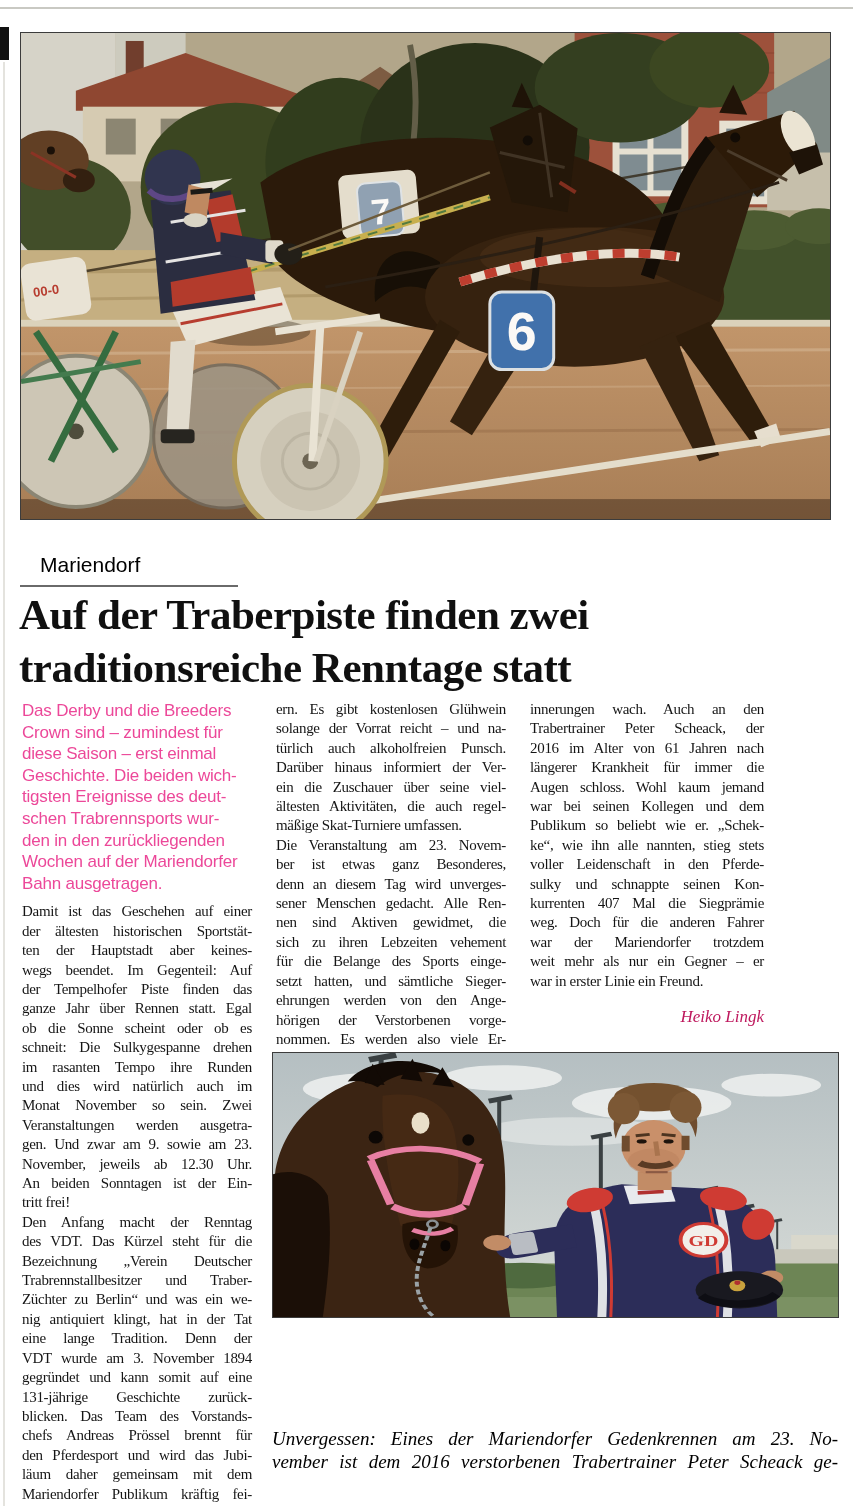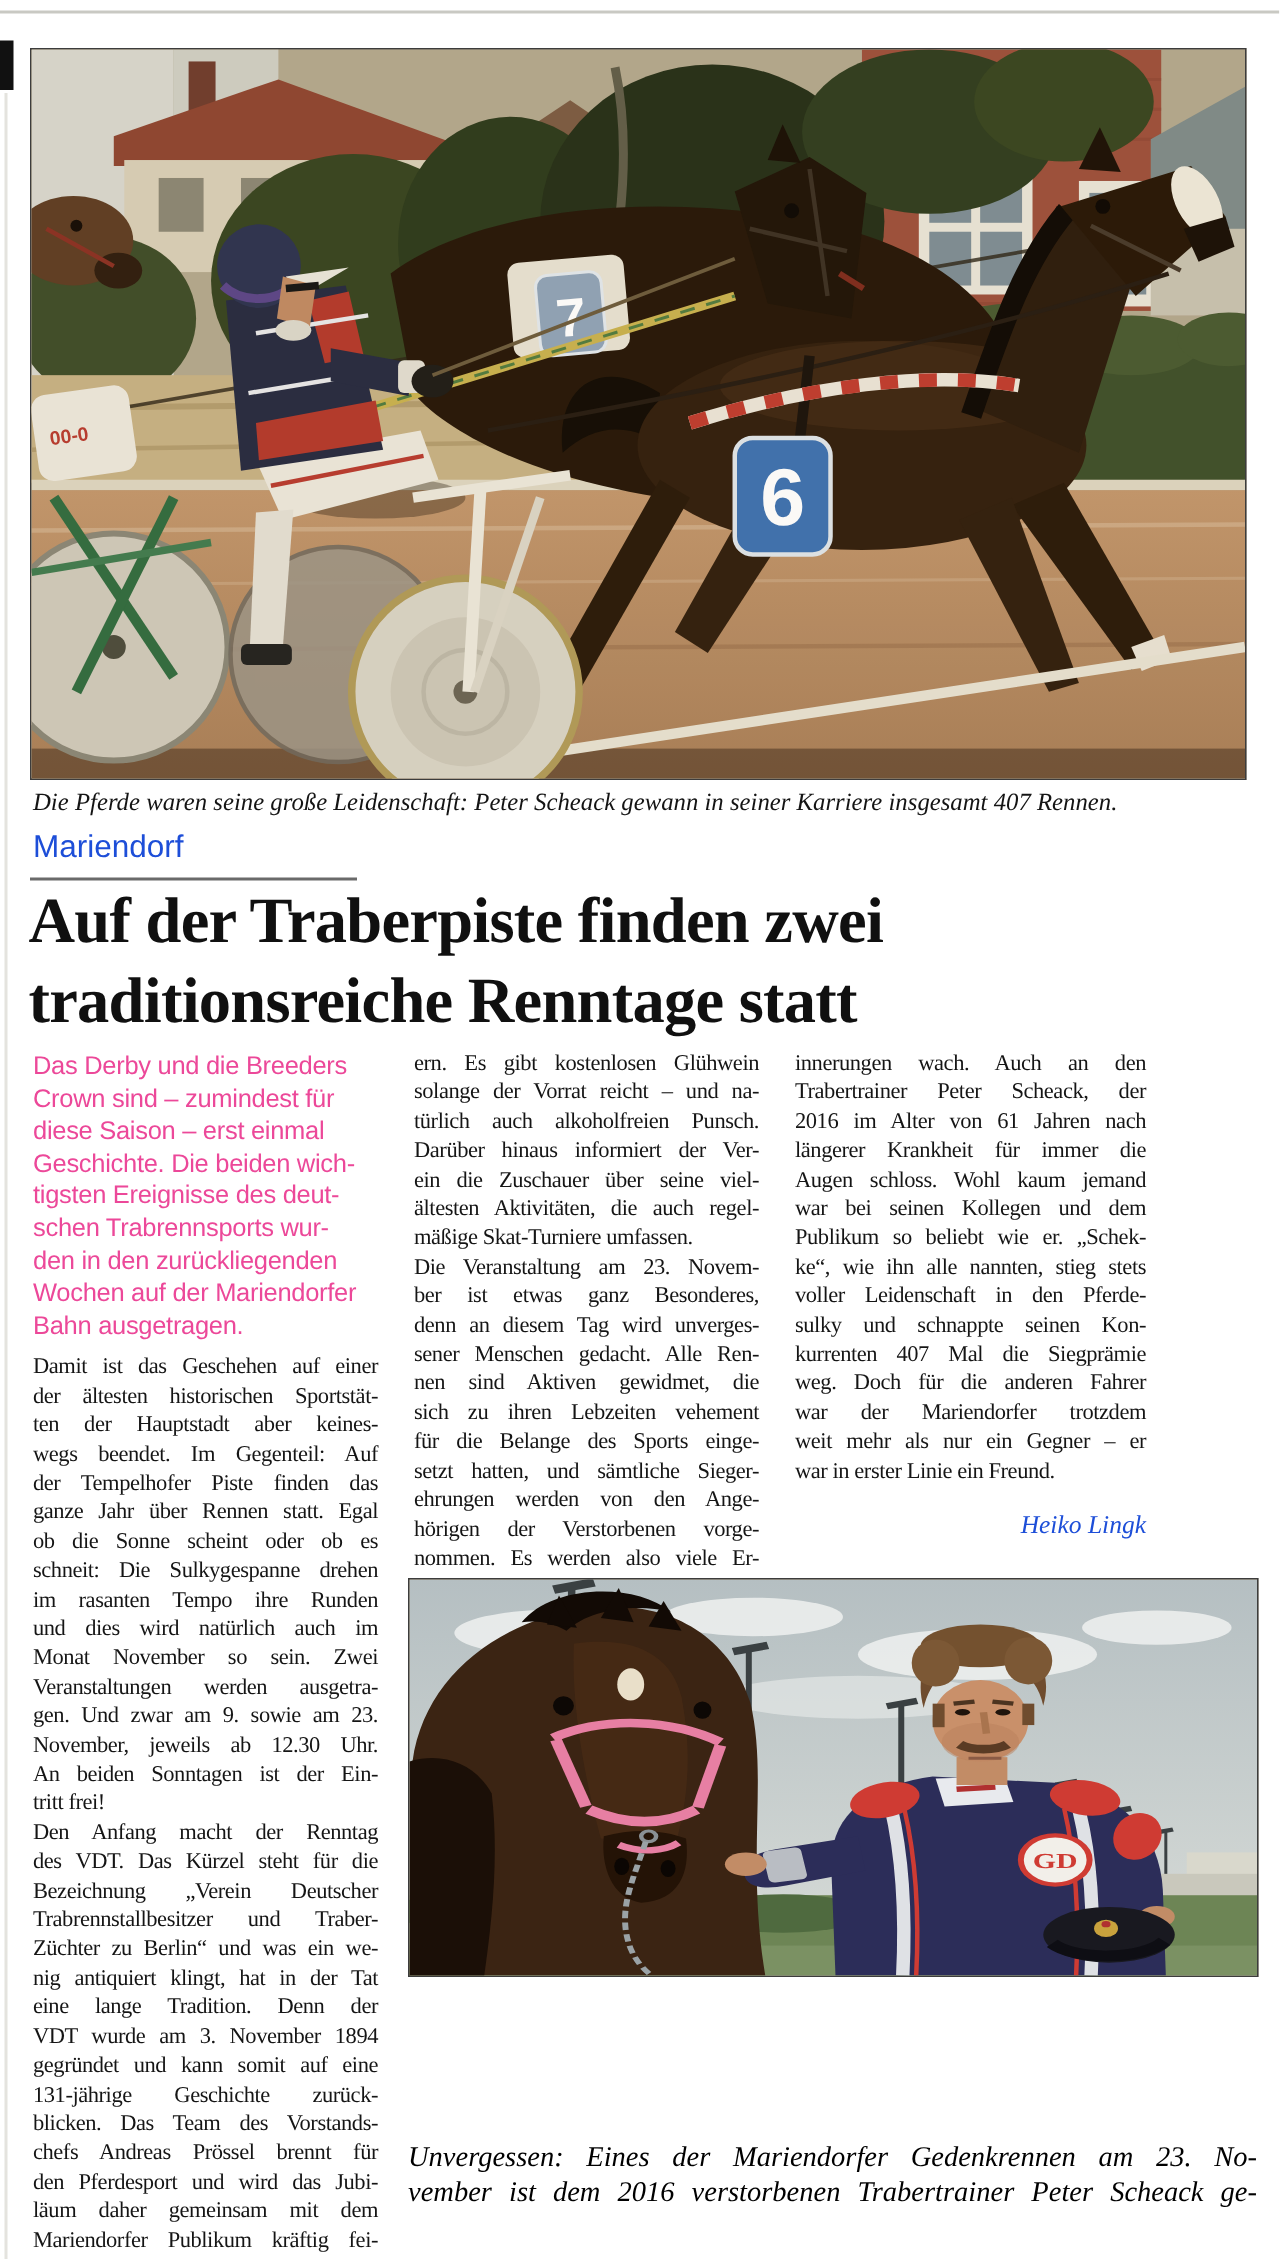--- a/index.html
+++ b/index.html
@@ -10,39 +10,39 @@
   .edge-line{position:absolute;left:3px;top:62px;width:2px;height:1444px;background:#e4e3de;}
 
   figure{margin:0;}
   .photo{position:absolute;border:1px solid #3c3c3c;box-sizing:border-box;background:#b3a88e;}
   .photo svg{display:block;width:100%;height:100%;}
   .photo1{left:20px;top:32px;width:811px;height:488px;}
   .photo2{left:272px;top:1052px;width:567px;height:266px;}
 
   .caption1{position:absolute;left:22px;top:525px;width:806px;
             font-style:italic;font-size:16.5px;white-space:nowrap;color:#141414;}
-  .kicker{position:absolute;left:22px;top:553px;
-          font-family:"Liberation Sans", sans-serif;font-size:21px;color:#1d4ed8;}
+  .kicker{position:absolute;left:40px;top:553px;
+          font-family:"Liberation Sans", sans-serif;font-size:21px;color:#000000;}
   .kicker-rule{position:absolute;left:20px;top:585px;width:218px;height:2px;background:#6a6a6a;}
   .headline{position:absolute;left:19px;top:588px;width:720px;margin:0;
             font-size:43px;line-height:53px;font-weight:700;letter-spacing:-0.5px;
             color:#101010;white-space:pre-line;}
 
   .col{position:absolute;top:700px;}
   .col1{left:22px;width:230px;}
   .col2{left:276px;width:230px;}
   .col3{left:530px;width:234px;}
 
   .lead{font-family:"Liberation Sans", sans-serif;font-size:17px;line-height:21.6px;
         letter-spacing:-0.2px;color:#ec4899;white-space:pre-line;margin-bottom:8px;}
   .bodytext{font-size:15px;line-height:19.4px;letter-spacing:-0.3px;color:#151515;hyphens:none;}
   .para{margin:0;}
   .jline{text-align:justify;text-align-last:justify;}
   .jline-end{text-align-last:left;}
-  .byline{margin-top:16px;text-align:right;font-style:italic;font-size:17px;color:#1d4ed8;}
+  .byline{margin-top:16px;text-align:right;font-style:italic;font-size:17px;color:#be185d;}
 
   .caption2{position:absolute;left:272px;top:1428px;width:566px;
             font-style:italic;font-size:19px;line-height:22.5px;color:#000000;}
   .cap-last{display:flex;justify-content:space-between;margin-top:44px;}
 </style>
 </head>
 <body>
 
 <div class="page">
   <div class="top-rule"></div>
@@ -208,21 +208,20 @@
         <circle cx="290" cy="430" r="28" fill="none" stroke="#bdb8a8" stroke-width="3"></circle>
         <circle cx="290" cy="430" r="8" fill="#6a6454"></circle>
         <path d="M300,295 L292,430" stroke="#ece8dc" stroke-width="8"></path>
         <path d="M340,300 L296,430" stroke="#dcd6c8" stroke-width="6"></path>
         <path d="M255,300 L360,285" stroke="#ece8dc" stroke-width="7"></path>
       </g>
       <rect x="0" y="0" width="811" height="488" fill="#b08050" opacity="0.05"></rect>
     </svg>
   </figure>
 
-  <div class="caption1">Die Pferde waren seine große Leidenschaft: Peter Scheack gewann in seiner Karriere insgesamt 407 Rennen.</div>
   <div class="kicker">Mariendorf</div>
   <div class="kicker-rule"></div>
   <h1 class="headline">Auf der Traberpiste finden zwei
 traditionsreiche Renntage statt</h1>
 
   <div class="col col1">
     <div class="lead">Das Derby und die Breeders
 Crown sind – zumindest für
 diese Saison – erst einmal
 Geschichte. Die beiden wich-

